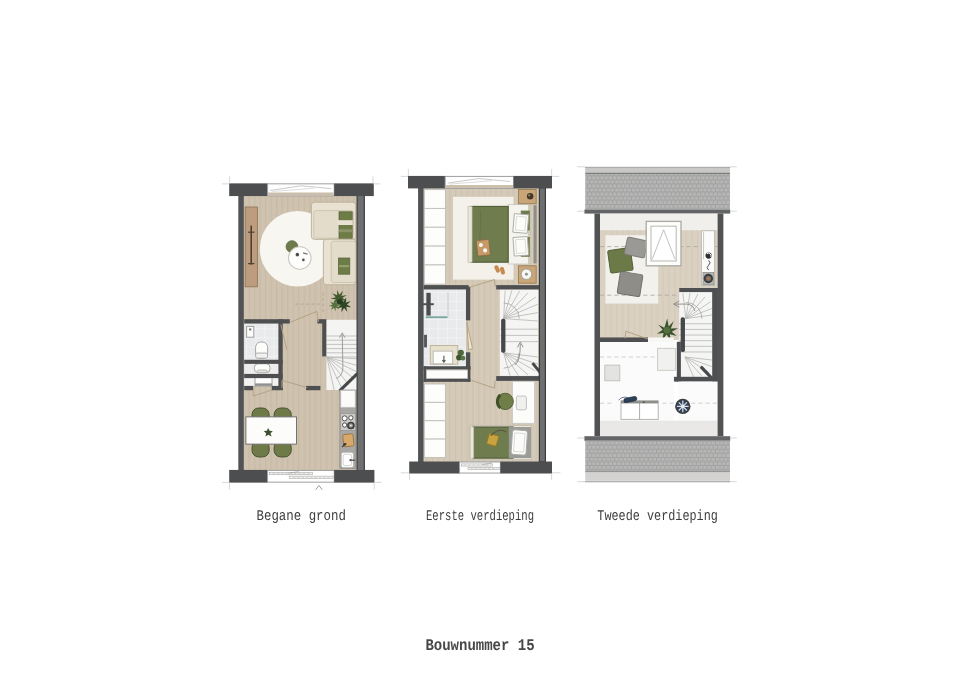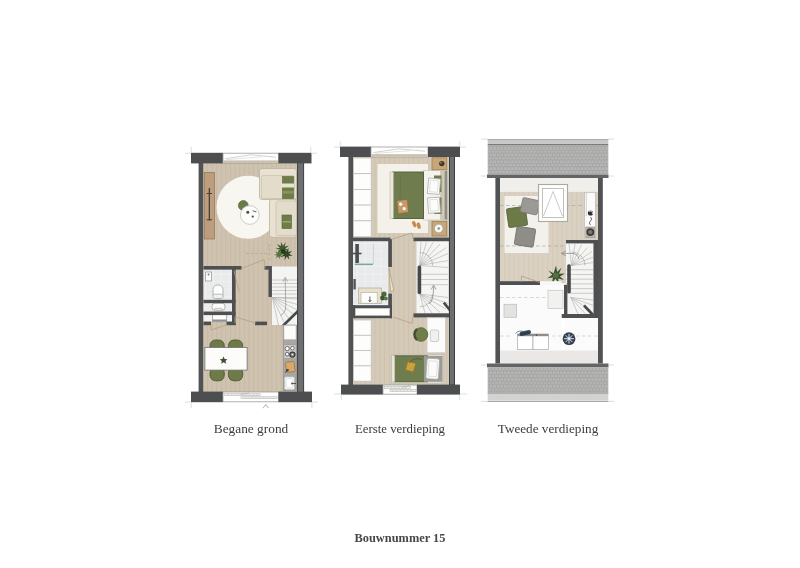--- a/index.html
+++ b/index.html
@@ -1,16 +1,16 @@
 <!DOCTYPE html>
 <html><head>
 <meta charset="utf-8">
 <style>
   html,body{margin:0;padding:0;background:#ffffff;}
-  .page{width:800px;height:568px;position:relative;font-family:Liberation Serif, serif;}
+  .page{width:800px;height:568px;position:relative;font-family:Liberation Mono, monospace;}
   svg{position:absolute;left:0;top:0;}
 </style>
 </head>
 <body>
 <div class="page">
 <svg width="800" height="568" viewBox="0 0 800 568">
 <defs>
   <pattern id="wood1" width="4.6" height="24" patternUnits="userSpaceOnUse">
     <rect width="4.6" height="24" fill="#cfc2ae"></rect>
     <rect x="0" width="1" height="24" fill="#c7baa6"></rect>

